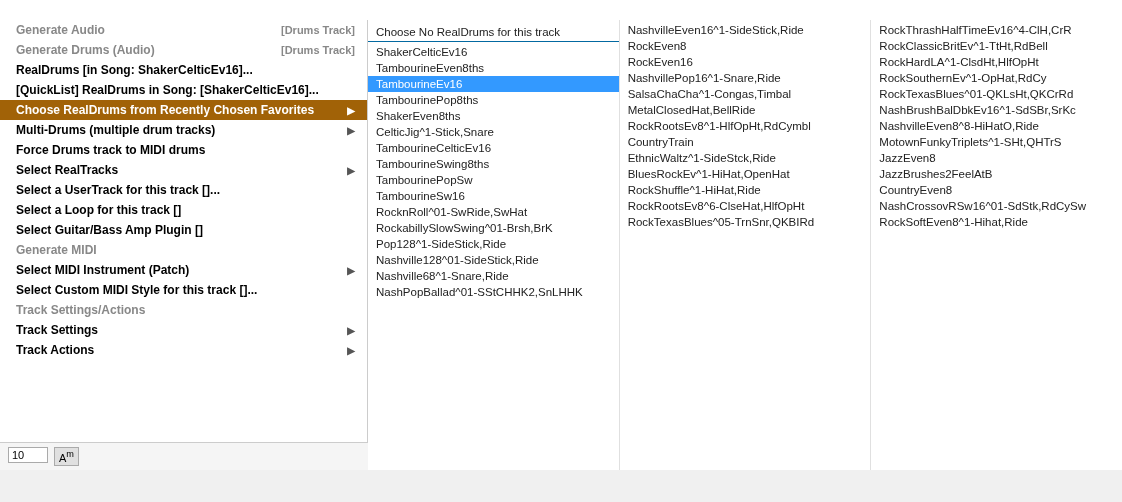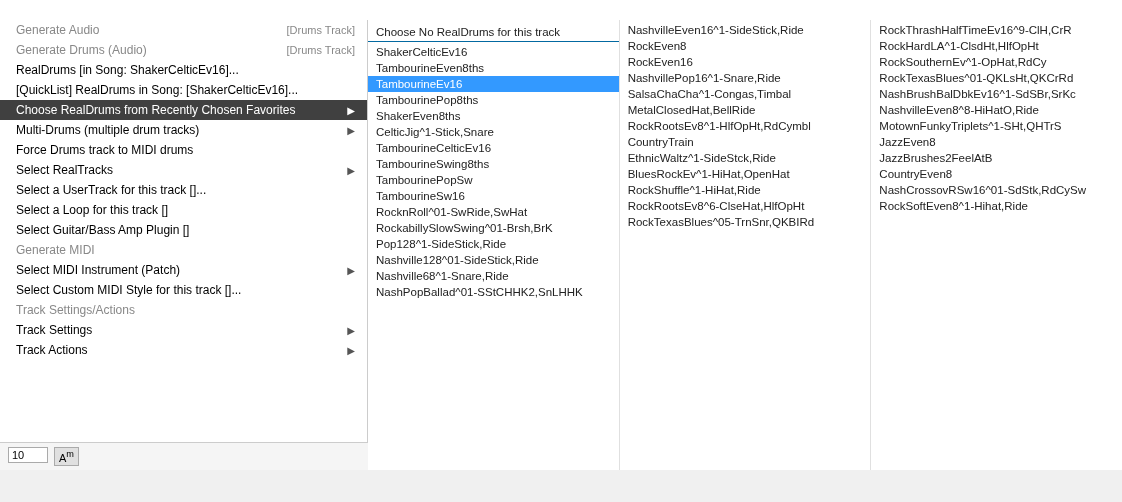--- a/index.html
+++ b/index.html
@@ -23,34 +23,35 @@
       height: calc(502px - 52px);
       background: #ffffff;
     }
     
     .left-panel {
       width: 368px;
       min-width: 368px;
       border-right: 1px solid #ccc;
       overflow-y: auto;
       background: #ffffff;
+      font-weight: bold;
     }
     .left-item {
       padding: 3px 12px 3px 16px;
       cursor: pointer;
       display: flex;
       align-items: center;
       justify-content: space-between;
       white-space: nowrap;
     }
     .left-item.disabled {
       color: #888;
     }
     .left-item.highlighted {
-      background: #404040;
+      background: #a16207;
       color: white;
     }
     .left-item .arrow {
       color: #555;
       font-size: 10px;
     }
     .left-item.highlighted .arrow {
       color: white;
     }
     .left-item .label-sub {
@@ -216,21 +217,22 @@
         <div class="col-item">MetalClosedHat,BellRide</div>
         <div class="col-item">RockRootsEv8^1-HlfOpHt,RdCymbl</div>
         <div class="col-item">CountryTrain</div>
         <div class="col-item">EthnicWaltz^1-SideStck,Ride</div>
         <div class="col-item">BluesRockEv^1-HiHat,OpenHat</div>
         <div class="col-item">RockShuffle^1-HiHat,Ride</div>
         <div class="col-item">RockRootsEv8^6-ClseHat,HlfOpHt</div>
         <div class="col-item">RockTexasBlues^05-TrnSnr,QKBIRd</div>
       </div>
     <div class="col">
-    <div class="col-item">RockThrashHalfTimeEv16^9-ClH,CrR</div>
+    <div class="col-item">RockThrashHalfTimeEv16^4-ClH,CrR</div>
+        <div class="col-item">RockClassicBritEv^1-TtHt,RdBell</div>
         <div class="col-item">RockHardLA^1-ClsdHt,HlfOpHt</div>
         <div class="col-item">RockSouthernEv^1-OpHat,RdCy</div>
         <div class="col-item">RockTexasBlues^01-QKLsHt,QKCrRd</div>
         <div class="col-item">NashBrushBalDbkEv16^1-SdSBr,SrKc</div>
         <div class="col-item">NashvilleEven8^8-HiHatO,Ride</div>
         <div class="col-item">MotownFunkyTriplets^1-SHt,QHTrS</div>
         <div class="col-item">JazzEven8</div>
         <div class="col-item">JazzBrushes2FeelAtB</div>
         <div class="col-item">CountryEven8</div>
         <div class="col-item">NashCrossovRSw16^01-SdStk,RdCySw</div>

